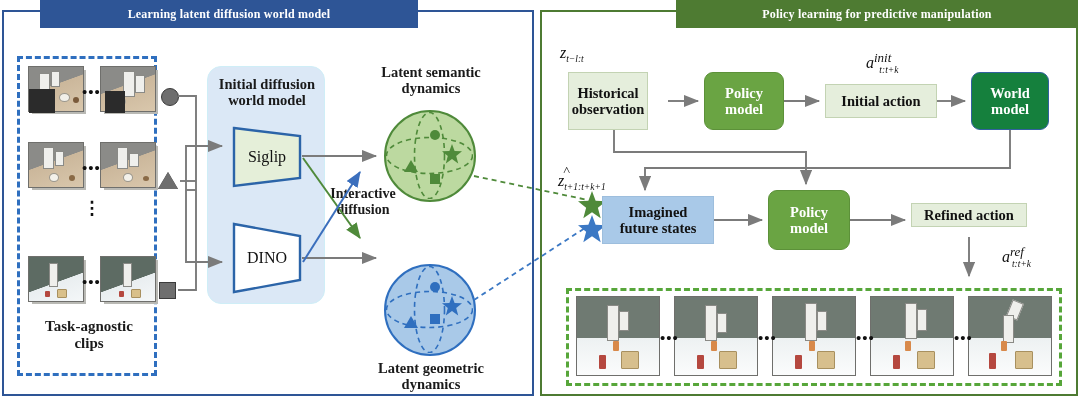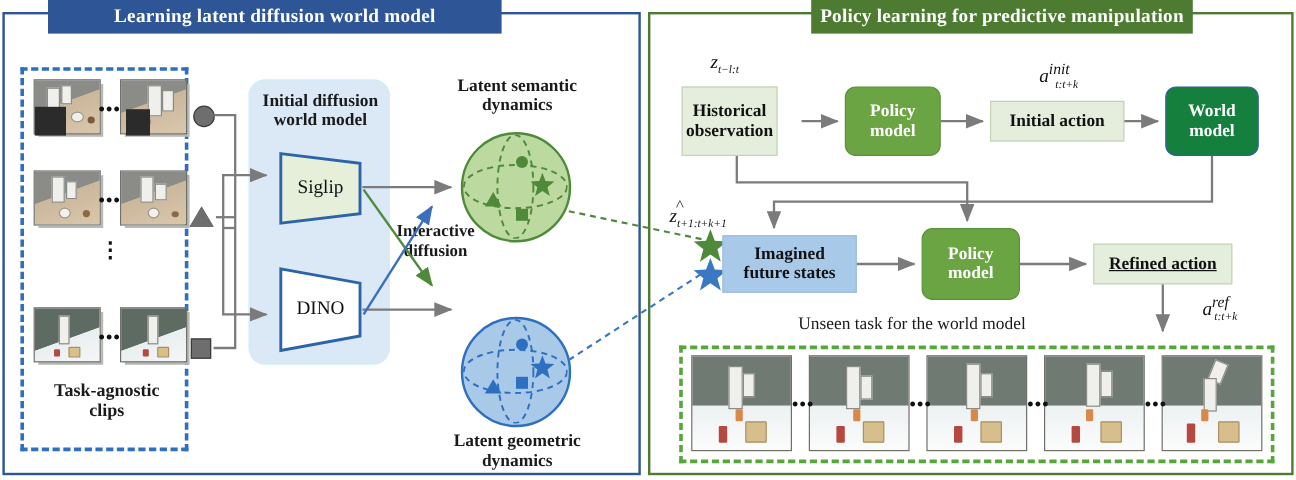--- a/index.html
+++ b/index.html
@@ -5,25 +5,25 @@
   html,body{margin:0;padding:0;background:#fff;}
   body{width:1080px;height:400px;font-family:"Liberation Serif",serif;}
   #root{position:relative;width:1080px;height:400px;overflow:hidden;}
 
   
   .panel{position:absolute;box-sizing:border-box;background:#fff;}
   #panel-left{left:2px;top:10px;width:532px;height:386px;border:2px solid #2e5596;}
   #panel-right{left:540px;top:10px;width:538px;height:386px;border:2px solid #4e7b32;}
 
   .panel-title{position:absolute;box-sizing:border-box;color:#fff;
-    font-weight:bold;font-size:16px;letter-spacing:.2px;
+    font-weight:bold;font-size:12px;letter-spacing:.2px;
     display:flex;align-items:center;justify-content:center;
     font-family:"Liberation Serif",serif;}
   #title-left{left:40px;top:0px;width:378px;height:28px;background:#2e5596;}
-  #title-right{left:676px;top:0px;width:318px;height:28px;background:#4e7b32;}
+  #title-right{left:676px;top:0px;width:402px;height:28px;background:#4e7b32;}
 
   
   .lbl{position:absolute;font-family:"Liberation Serif",serif;font-weight:bold;
        color:#1a1a1a;text-align:center;line-height:1.12;}
   .lbl-plain{position:absolute;font-family:"Liberation Serif",serif;
        color:#1a1a1a;text-align:center;line-height:1.12;font-weight:normal;}
 
   
   #clips-box{position:absolute;left:17px;top:56px;width:140px;height:320px;
     border:3px dashed #2f6fbf;box-sizing:border-box;}
@@ -208,21 +208,21 @@
     <div class="sh-sq" style="left:44px;top:48px;width:10px;height:10px;background:#2f6fbf;"></div>
   </div>
   <div class="lbl" style="left:368px;top:360px;width:126px;font-size:14.5px;">
     <span>Latent geometric</span><br>
     <span>dynamics</span>
   </div>
 
   <div class="panel" id="panel-right"></div>
   <div class="panel-title" id="title-right">Policy learning for predictive manipulation</div>
 
-  <div class="math" style="left:592px;top:44px;">
+  <div class="math" style="left:560px;top:44px;">
     <span class="v">z</span><sub>t−l:t</sub>
   </div>
 
   <div class="box box-pale" style="left:568px;top:72px;width:80px;height:58px;">
     <div>
       <span>Historical</span><br>
       <span>observation</span>
     </div>
   </div>
 
@@ -271,31 +271,28 @@
     </div>
   </div>
 
   <div class="box box-green" style="left:768px;top:190px;width:82px;height:60px;">
     <div>
       <span>Policy</span><br>
       <span>model</span>
     </div>
   </div>
 
-  <div class="box box-pale" style="left:911px;top:203px;width:116px;height:34px;text-decoration:underline;">
+  <div class="box box-pale" style="left:911px;top:203px;width:116px;height:24px;">
     <span>Refined action</span>
   </div>
 
   <div class="math" style="left:1002px;top:244px;">
     <span class="v">a</span><sup>ref</sup><sub style="margin-left:-12px;">t:t+k</sub>
   </div>
 
-  <div class="lbl-plain" style="left:600px;top:262px;width:320px;font-size:14.5px;">
-    <span>Unseen task for the world model</span>
-  </div>
 
   <div id="unseen-box"></div>
 
   <div class="thumb" style="left:576px;top:296px;width:84px;height:80px;
      background:linear-gradient(180deg,#6f7a72 0%,#6f7a72 52%,#edf1f2 53%,#fbfcfc 100%);">
     <div class="arm" style="left:30px;top:8px;width:10px;height:34px;"></div>
     <div class="arm" style="left:42px;top:14px;width:8px;height:18px;"></div>
     <div class="obj" style="left:44px;top:54px;width:16px;height:16px;background:#d7bf8d;border:1px solid #a8905f;border-radius:1px;"></div>
     <div class="obj" style="left:22px;top:58px;width:7px;height:14px;background:#b5483f;border-radius:1px;"></div>
     <div class="obj" style="left:36px;top:44px;width:6px;height:10px;background:#d8894a;border-radius:1px;"></div>

